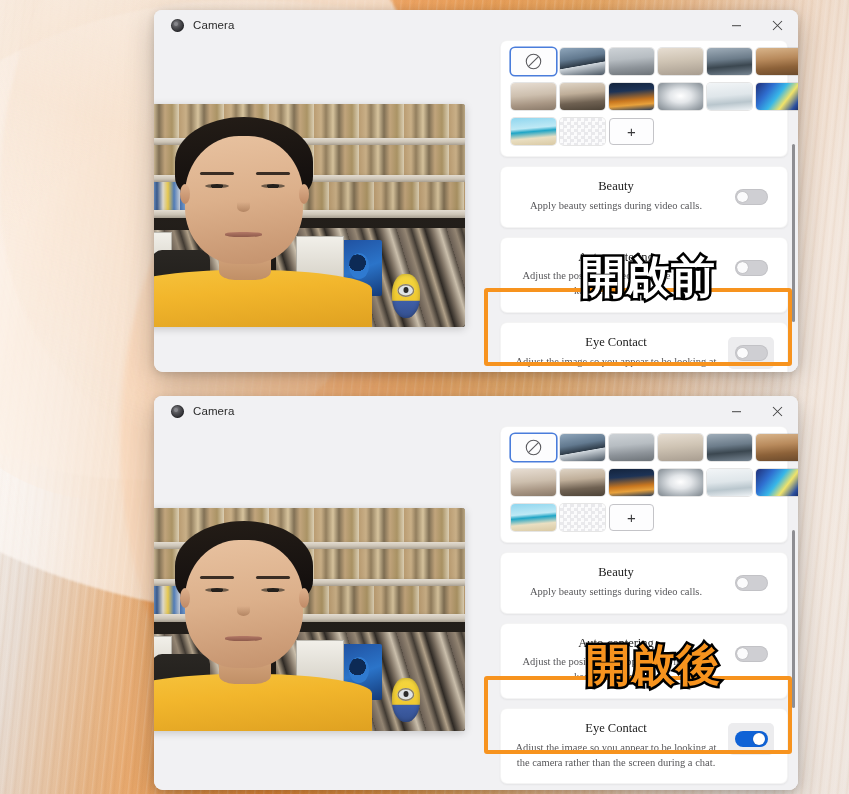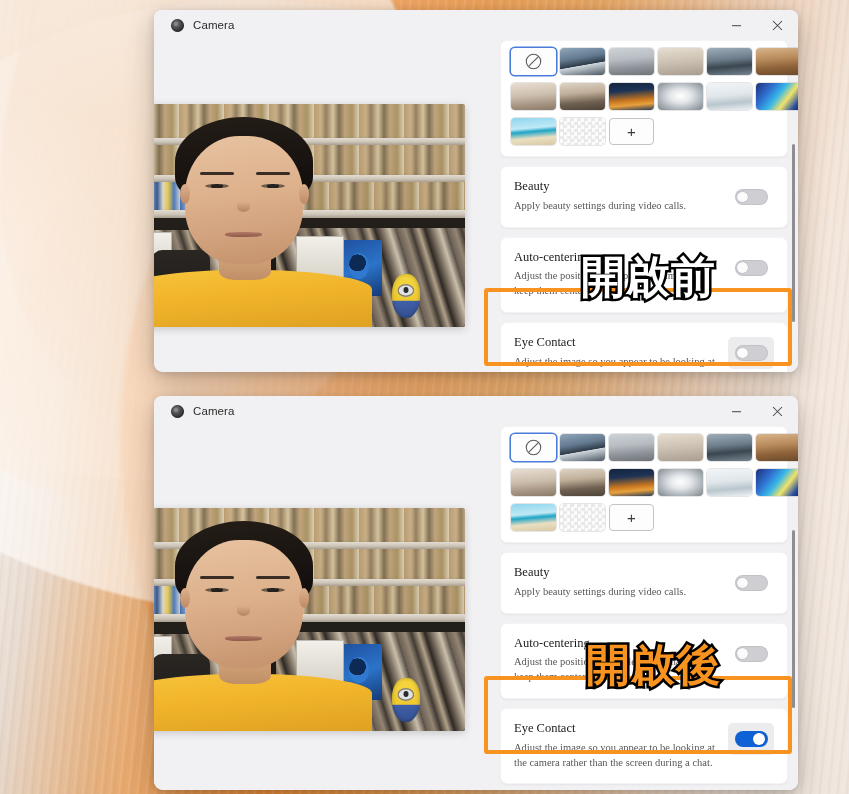--- a/index.html
+++ b/index.html
@@ -12,20 +12,21 @@
     font-family: "Liberation Sans", "DejaVu Sans", sans-serif;
   }
 
   
   #desktop {
     position: relative;
     width: 849px;
     height: 794px;
     background: #e8ded6;
     overflow: hidden;
+    text-align: center;
   }
   .wp-layer { position: absolute; inset: 0; }
 
   .wp-base {
     background:
       linear-gradient(100deg,
         #f5f0ec 0%, #f7f2ee 6%, #eadfd6 13%,
         #e8b584 23%, #ef9c4f 33%, #f0913c 41%,
         #eb9745 50%, #e9a863 60%, #eec196 70%,
         #f3dac4 79%, #f7ece3 88%, #f6f1ed 100%);

